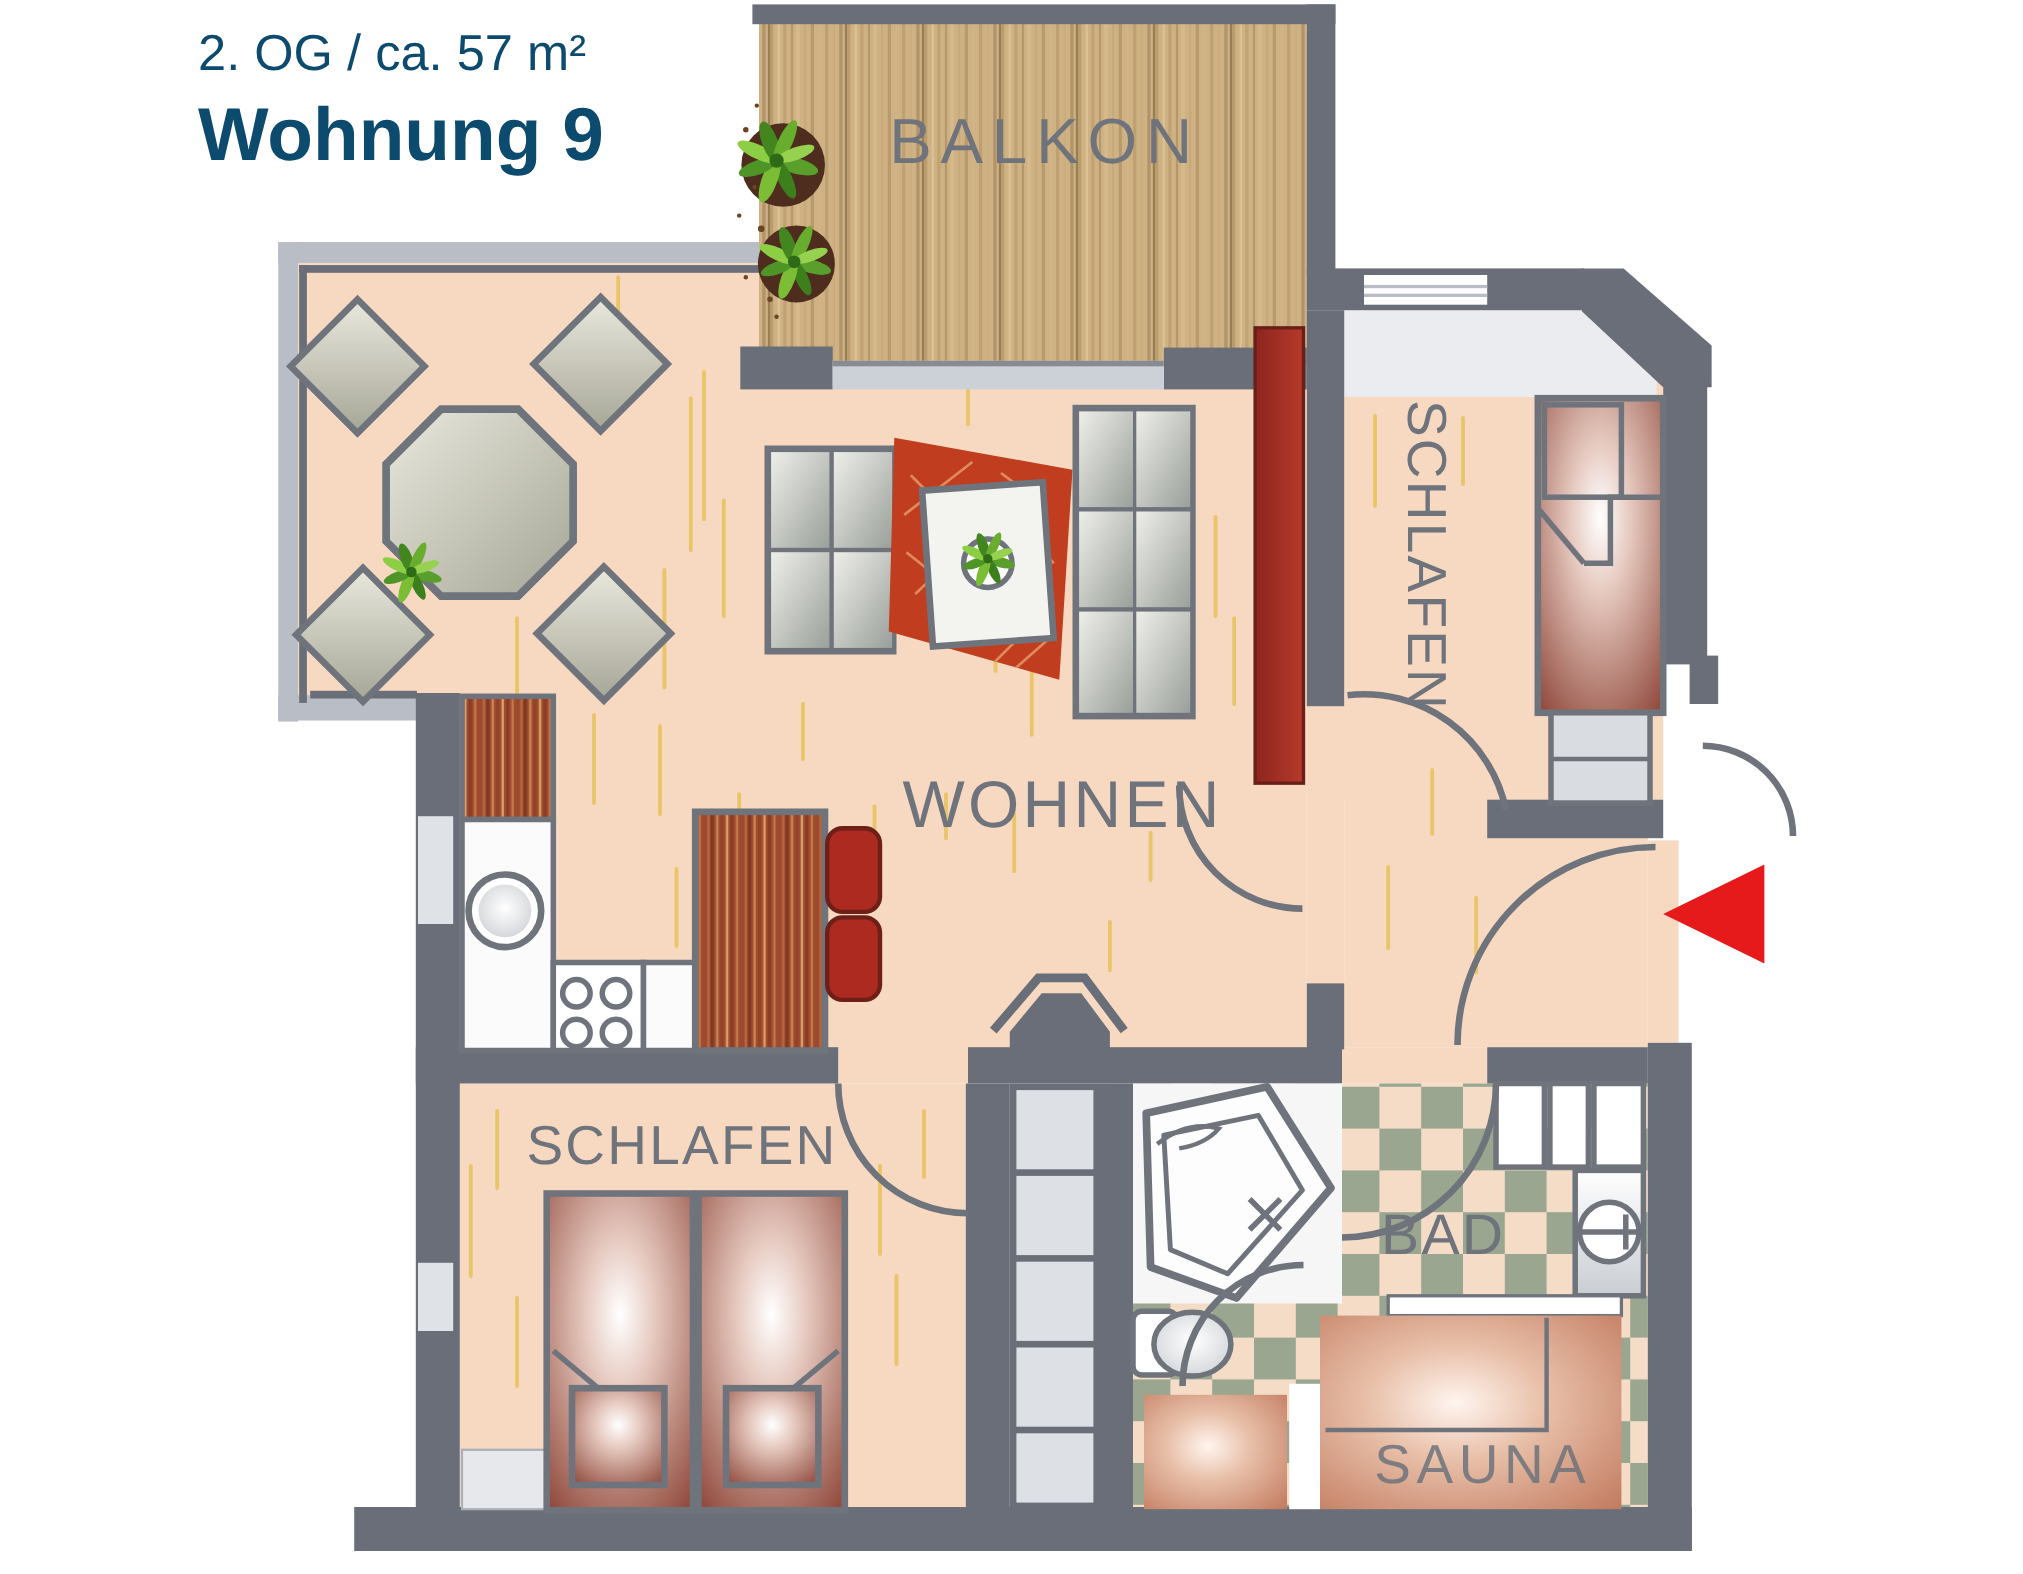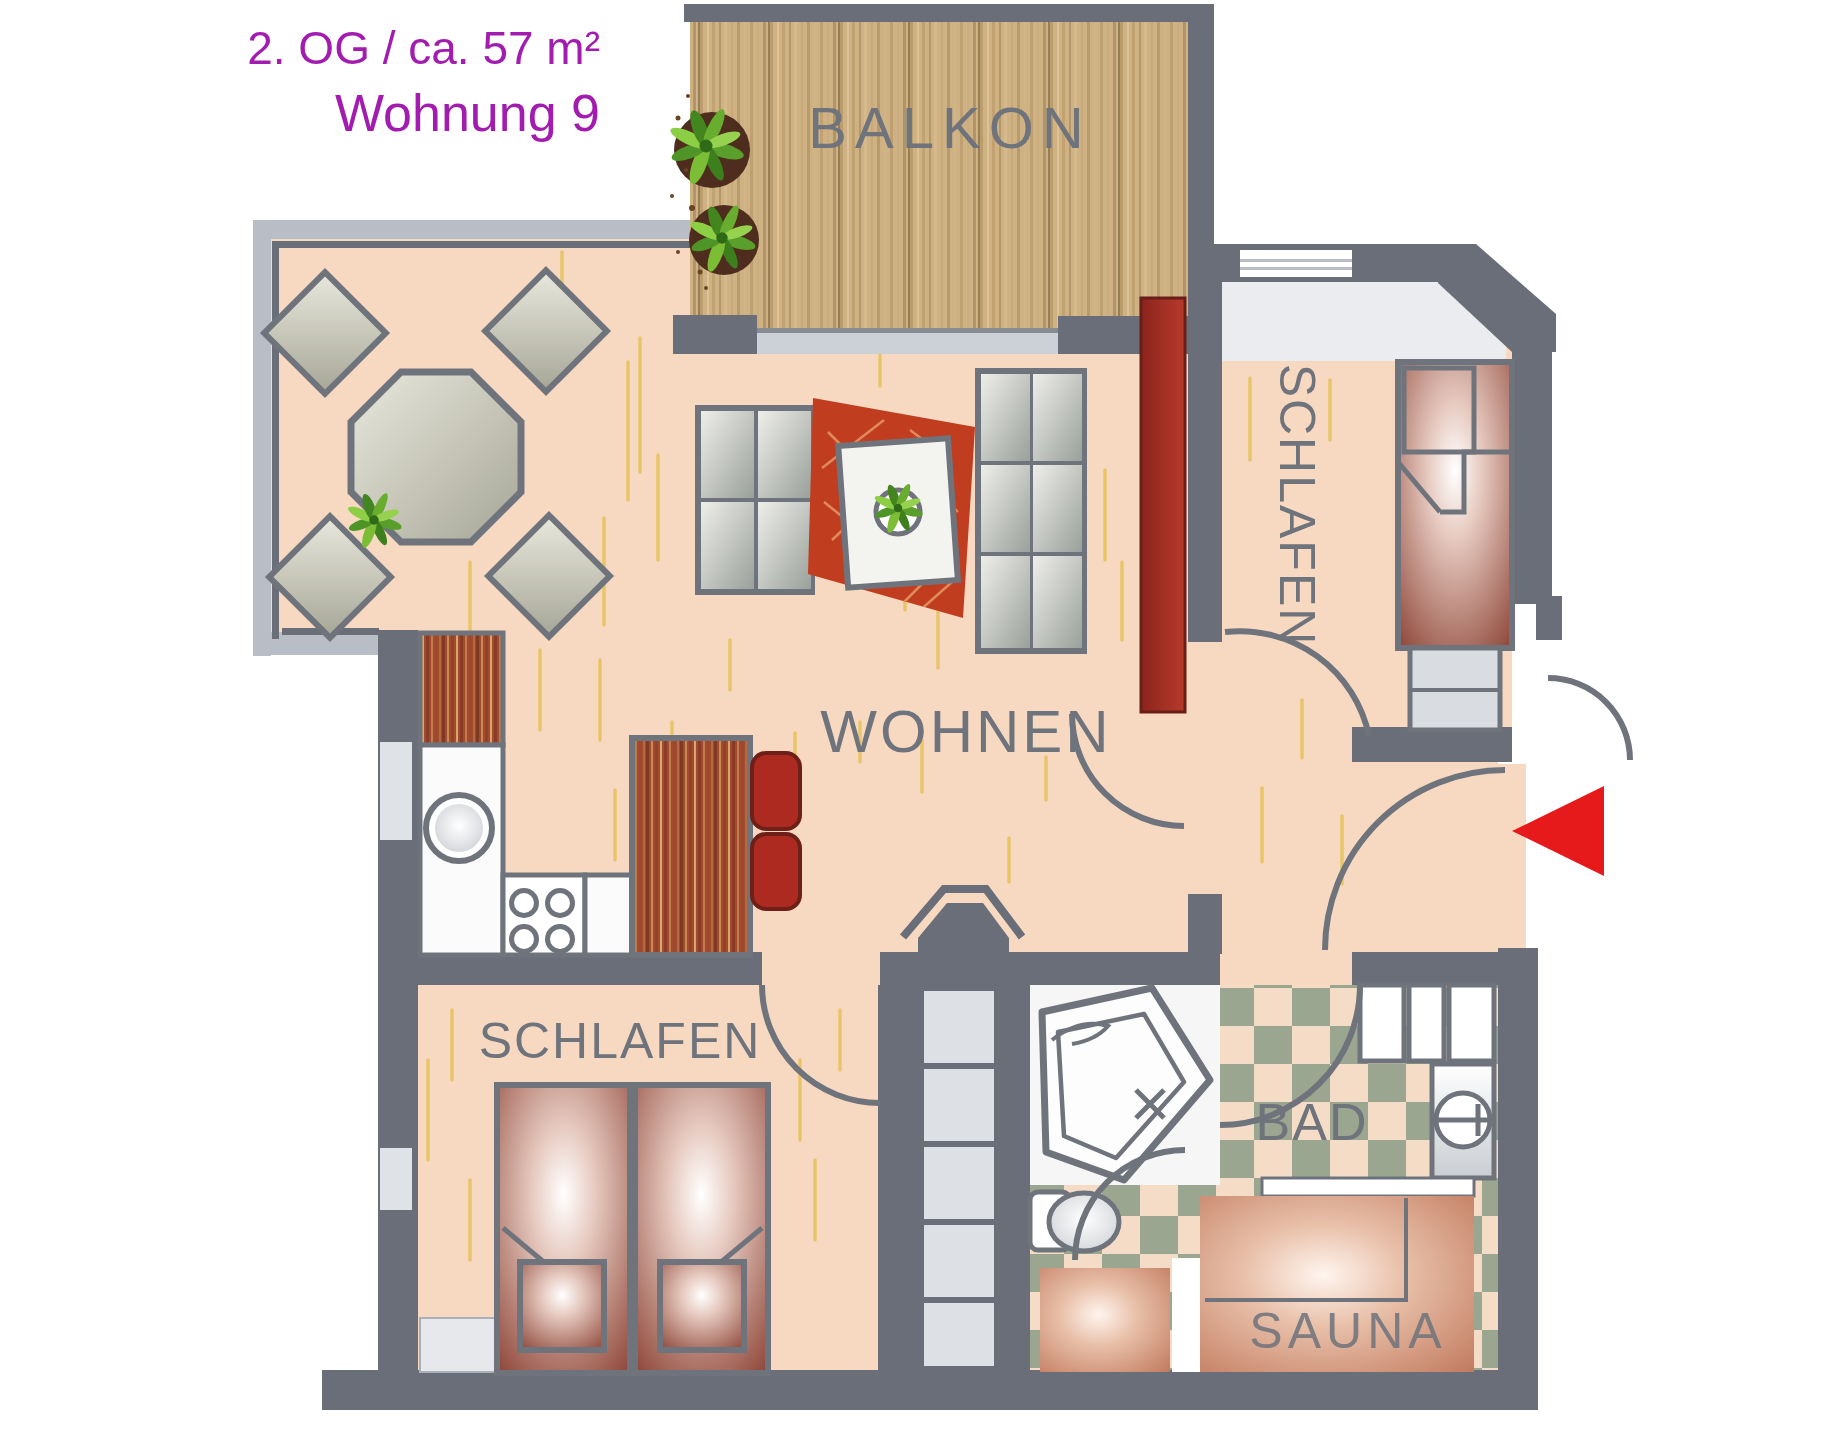--- a/index.html
+++ b/index.html
@@ -5,24 +5,24 @@
   html,body{margin:0;padding:0;background:#ffffff;}
   .canvas{
     position:relative;
     width:1839px;height:1431px;
     background:#ffffff;
     overflow:hidden;
     font-family:"Liberation Sans", sans-serif;
   }
   .title-block{
     position:absolute;left:180px;top:22px;width:420px;
-    text-align:right;color:#a21caf;z-index:5;
+    text-align:left;color:#0c4a6e;z-index:5;
   }
   .title-line1{font-size:46px;line-height:1.15;}
-  .title-line2{font-size:52px;font-weight:normal;margin-top:8px;}
+  .title-line2{font-size:68px;font-weight:bold;margin-top:8px;}
   svg.plan{position:absolute;left:0;top:0;}
   svg.plan text{
     font-family:"Liberation Sans", sans-serif;
     fill:#6e737c;
   }
 </style>
 </head>
 <body>
 
 <div class="canvas">

